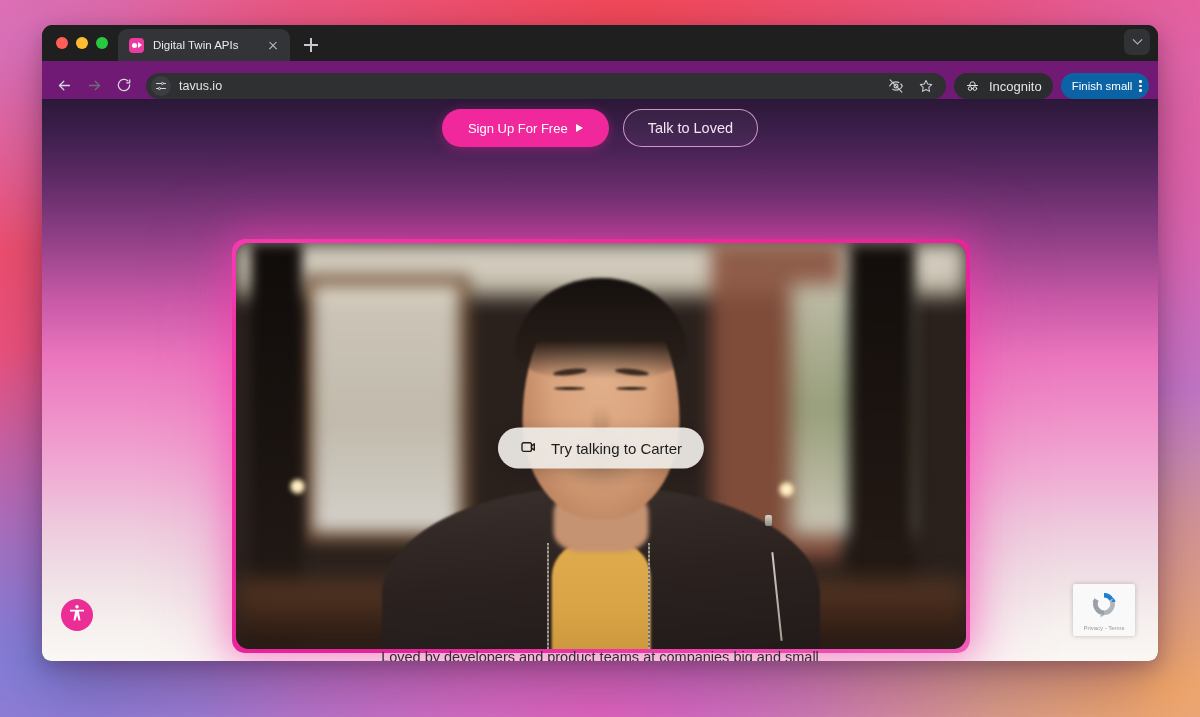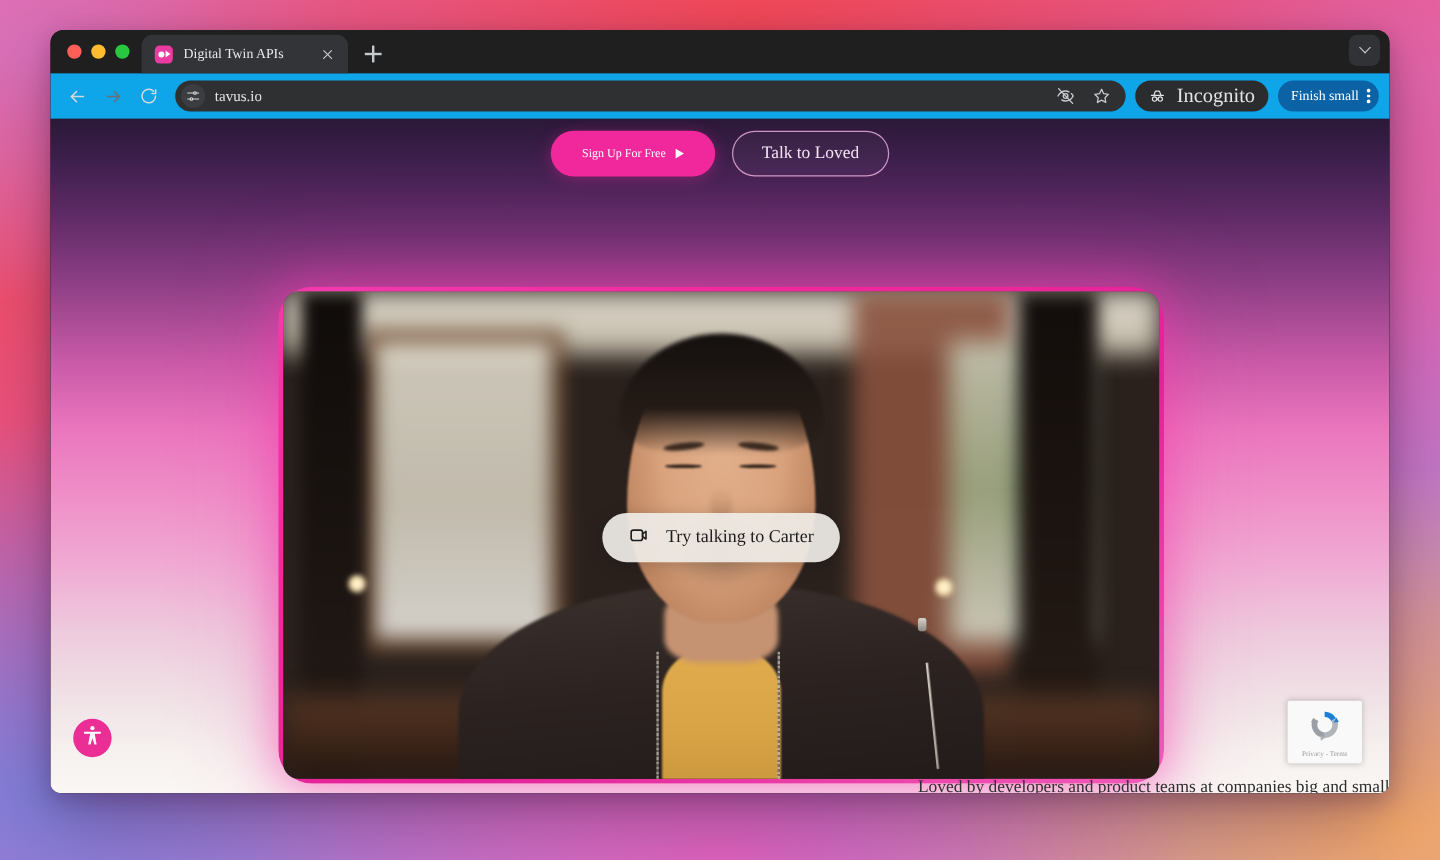--- a/index.html
+++ b/index.html
@@ -56,21 +56,20 @@
     position: absolute;
     left: 42px;
     top: 25px;
     width: 1116px;
     height: 636px;
     border-radius: 11px 11px 9px 9px;
     overflow: hidden;
     background: #202124;
     box-shadow: 0 22px 60px rgba(60,20,60,0.38),
                 0 6px 18px rgba(50,15,50,0.25);
-    font-family: Liberation Serif, serif;
   }
 
   
   .tabstrip {
     position: relative;
     height: 36px;
     background: #1f1f1f;
     display: flex;
     align-items: flex-end;
     padding-left: 10px;
@@ -163,23 +162,23 @@
   .chev-d {
     width: 7px; height: 7px;
     border-right: 1.5px solid #c6cace;
     border-bottom: 1.5px solid #c6cace;
     transform: rotate(45deg) translate(-2px,-2px);
   }
 
   
   .toolbar {
     height: 38px;
-    background: #0ea5e9;
+    background: #701a75;
     display: flex;
-    align-items: center;
+    align-items: flex-end;
     padding: 0 9px 0 8px;
     gap: 2px;
   }
   .navbtn {
     width: 28px; height: 28px;
     display: flex; align-items: center; justify-content: center;
     border-radius: 50%;
     flex: 0 0 auto;
   }
   .navbtn svg { display: block; }
@@ -224,21 +223,21 @@
   }
 
   .incognito-pill {
     display: flex; align-items: center; gap: 6px;
     height: 26px;
     padding: 0 11px 0 9px;
     border-radius: 13px;
     background: #2b2c2e;
     flex: 0 0 auto;
   }
-  .incognito-pill .lbl { color: #e3e5e8; font-size: 17px; white-space: nowrap; }
+  .incognito-pill .lbl { color: #e3e5e8; font-size: 13px; white-space: nowrap; }
 
   .update-pill {
     display: flex; align-items: center; gap: 7px;
     height: 26px;
     padding: 0 7px 0 11px;
     border-radius: 13px;
     background: #0b63a5;
     margin-left: 6px;
     flex: 0 0 auto;
   }
@@ -268,21 +267,21 @@
     gap: 14px;
     z-index: 4;
   }
   .btn-primary {
     display: inline-flex; align-items: center; gap: 8px;
     height: 38px;
     padding: 0 26px;
     border-radius: 19px;
     background: #f0289b;
     color: #ffffff;
-    font-size: 10px;
+    font-size: 13px;
     white-space: nowrap;
     box-shadow: 0 2px 12px rgba(240,40,155,0.35);
   }
   .btn-primary .tri {
     width: 0; height: 0;
     border-left: 7px solid #ffffff;
     border-top: 4.5px solid transparent;
     border-bottom: 4.5px solid transparent;
   }
   .btn-outline {
@@ -297,21 +296,21 @@
     background: rgba(255,255,255,0.03);
   }
 
   
   .video-wrap {
     position: absolute;
     left: 190px;
     top: 140px;
     width: 738px;
     height: 414px;
-    border-radius: 28px;
+    border-radius: 13px;
     padding: 4px;
     background: linear-gradient(150deg, #f43ab0 0%, #f0289b 30%, #e4229a 60%, #f25bb8 100%);
     box-shadow: 0 0 34px 6px rgba(243,55,170,0.45),
                 0 0 80px 18px rgba(243,55,170,0.18);
   }
   .video {
     position: relative;
     width: 100%;
     height: 100%;
     border-radius: 13px;
@@ -537,21 +536,21 @@
   .recaptcha .rc-terms {
     font-size: 6px;
     color: #9b9b9b;
     white-space: nowrap;
   }
 
   
   .lovedby {
     position: absolute;
     left: 0; right: 0; bottom: -4px;
-    text-align: right;
+    text-align: center;
     color: #2e2e2e;
     font-size: 14.5px;
     z-index: 3;
   }
 </style>
 </head>
 <body>
 
 <div class="desktop">
   <div class="wp-layer wp-base"></div>

